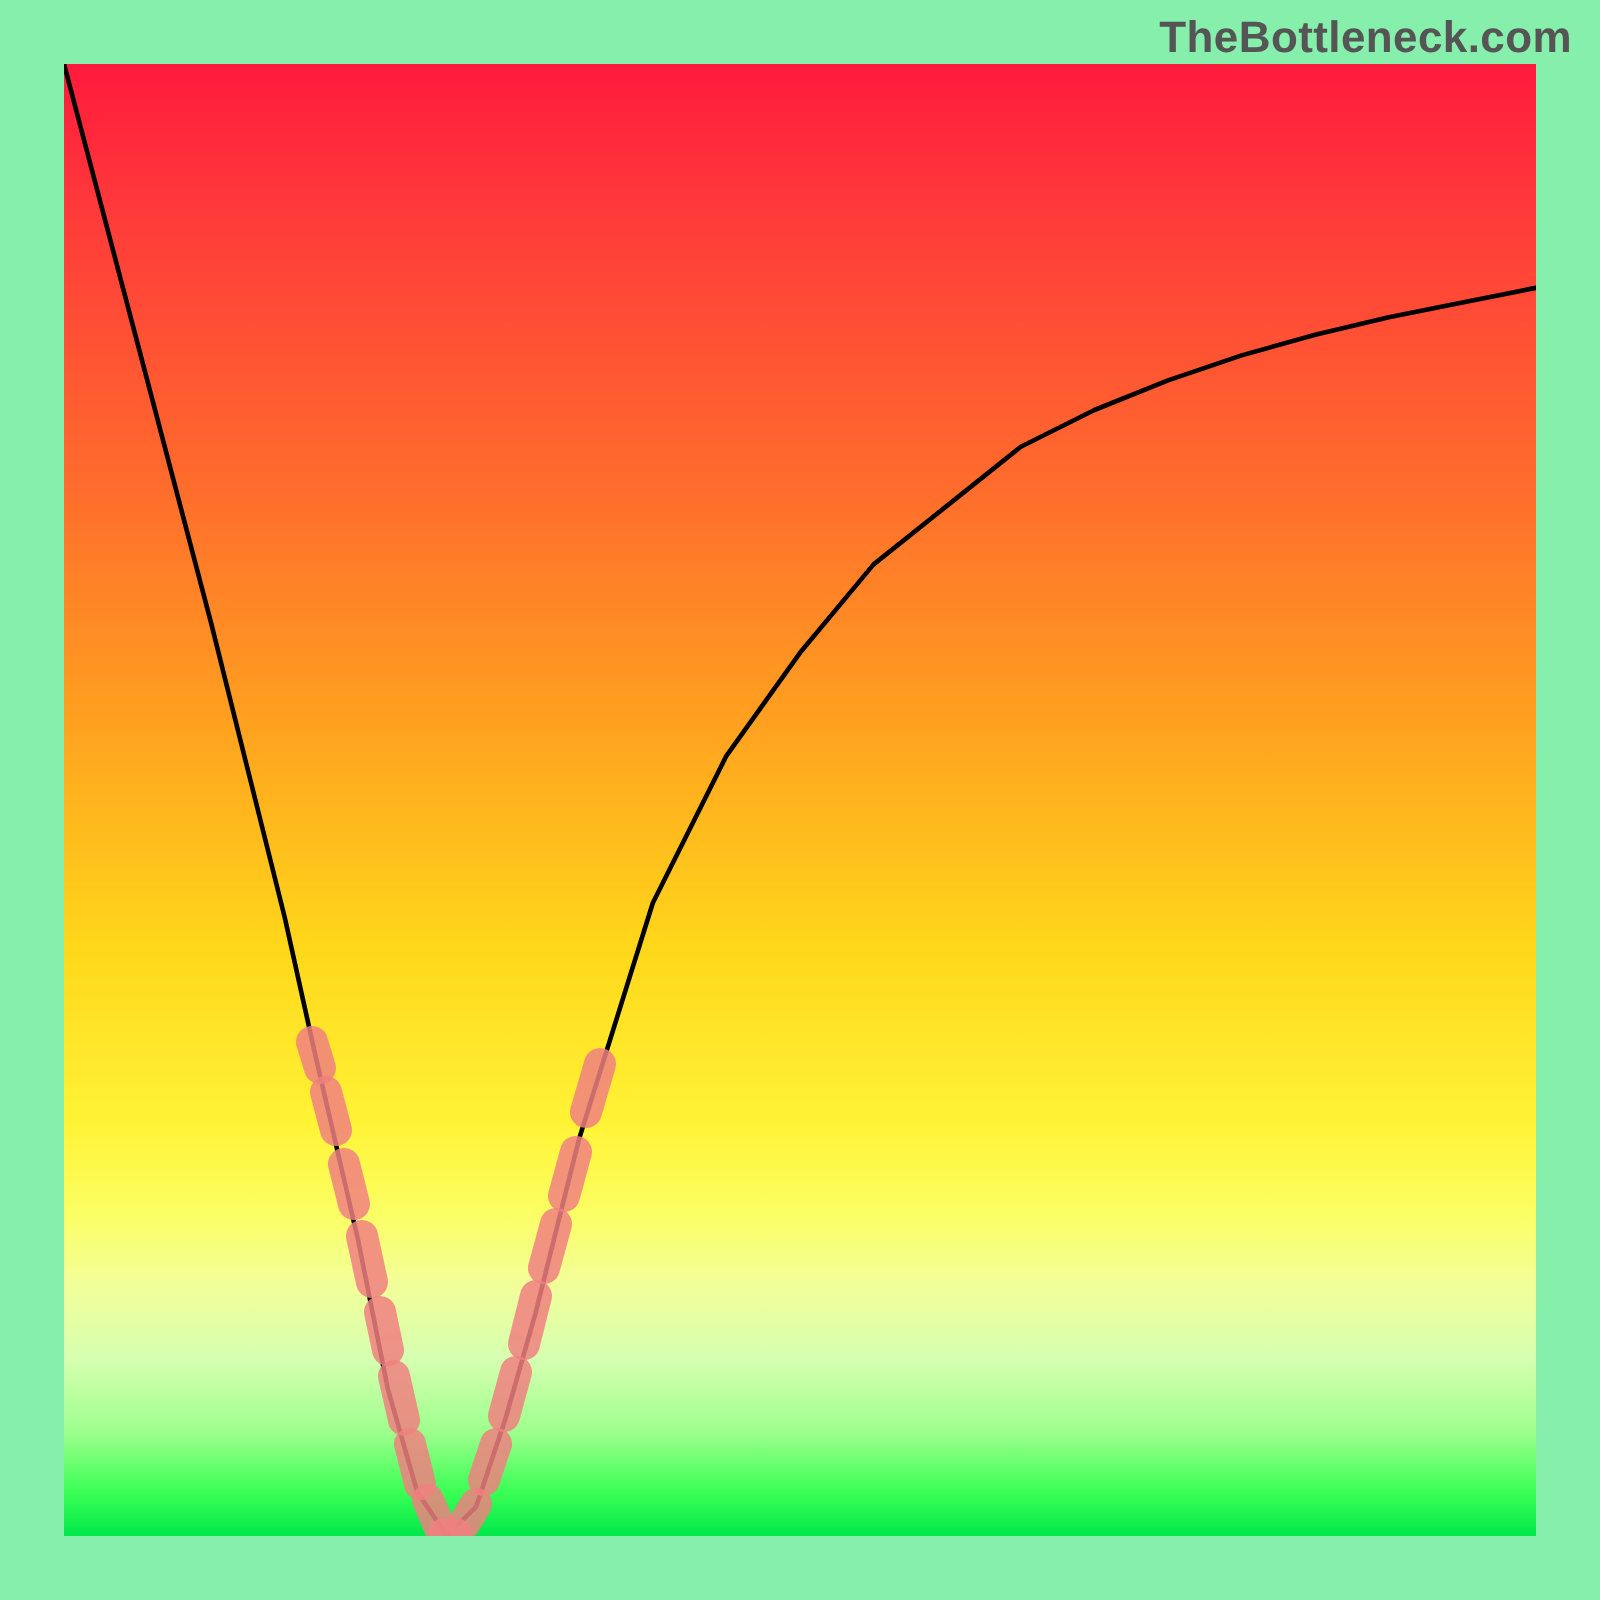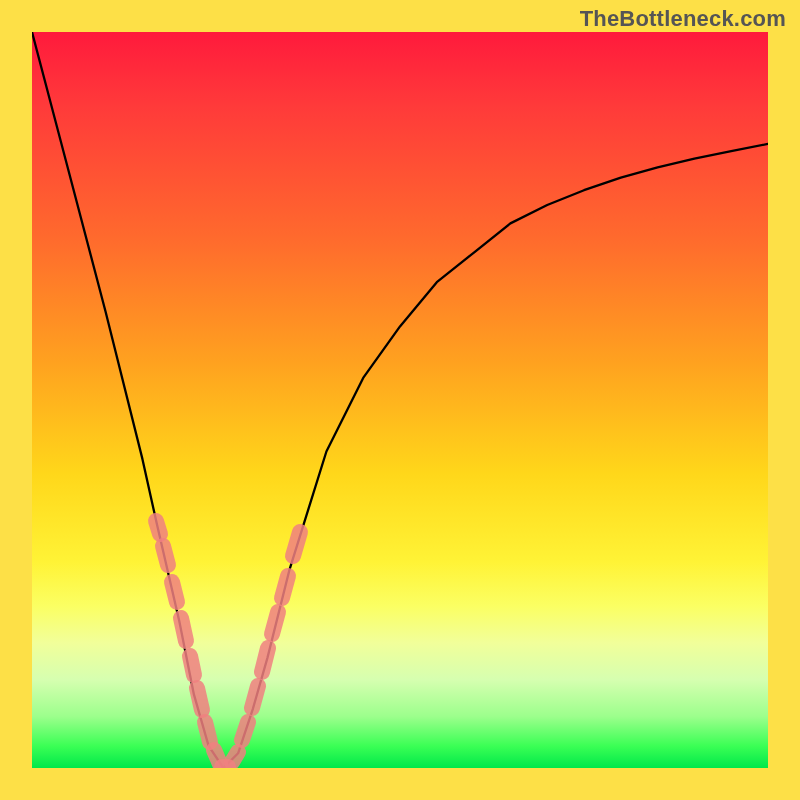--- a/index.html
+++ b/index.html
@@ -8,21 +8,21 @@
     width: 800px;
     height: 800px;
     overflow: hidden;
     background: #000;
     font-family: Arial, Helvetica, sans-serif;
   }
   .frame {
     position: relative;
     width: 800px;
     height: 800px;
-    background: #fde047;
+    background: #86efac;
   }
   .plot {
     position: absolute;
     left: 32px;
     top: 32px;
     width: 736px;
     height: 736px;
     
     background: linear-gradient(to bottom,
       #ff1a3c 0%,

